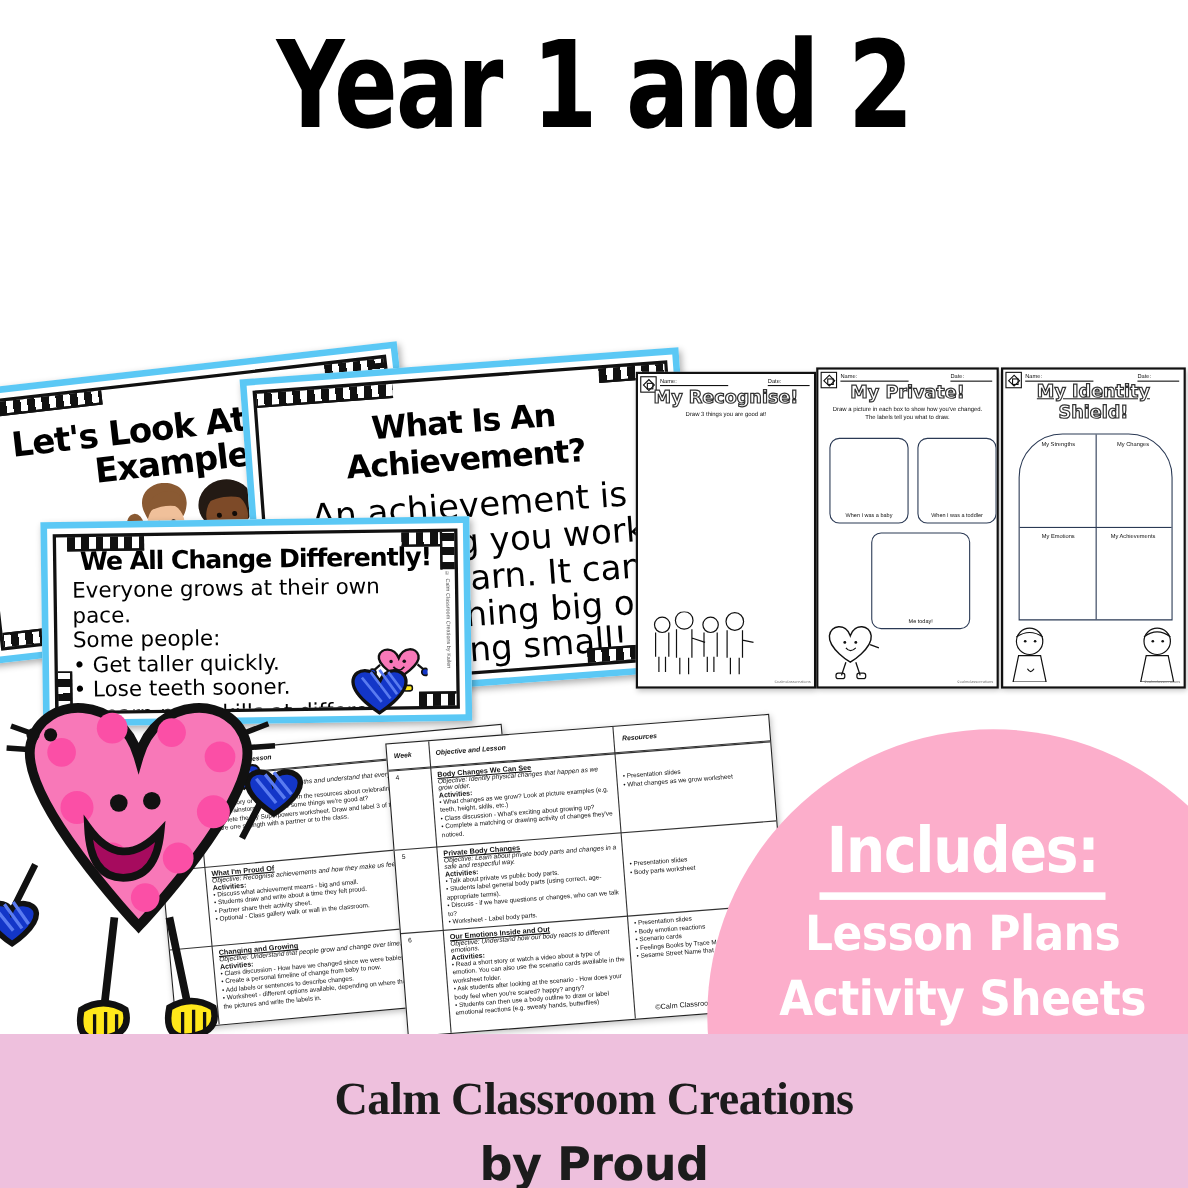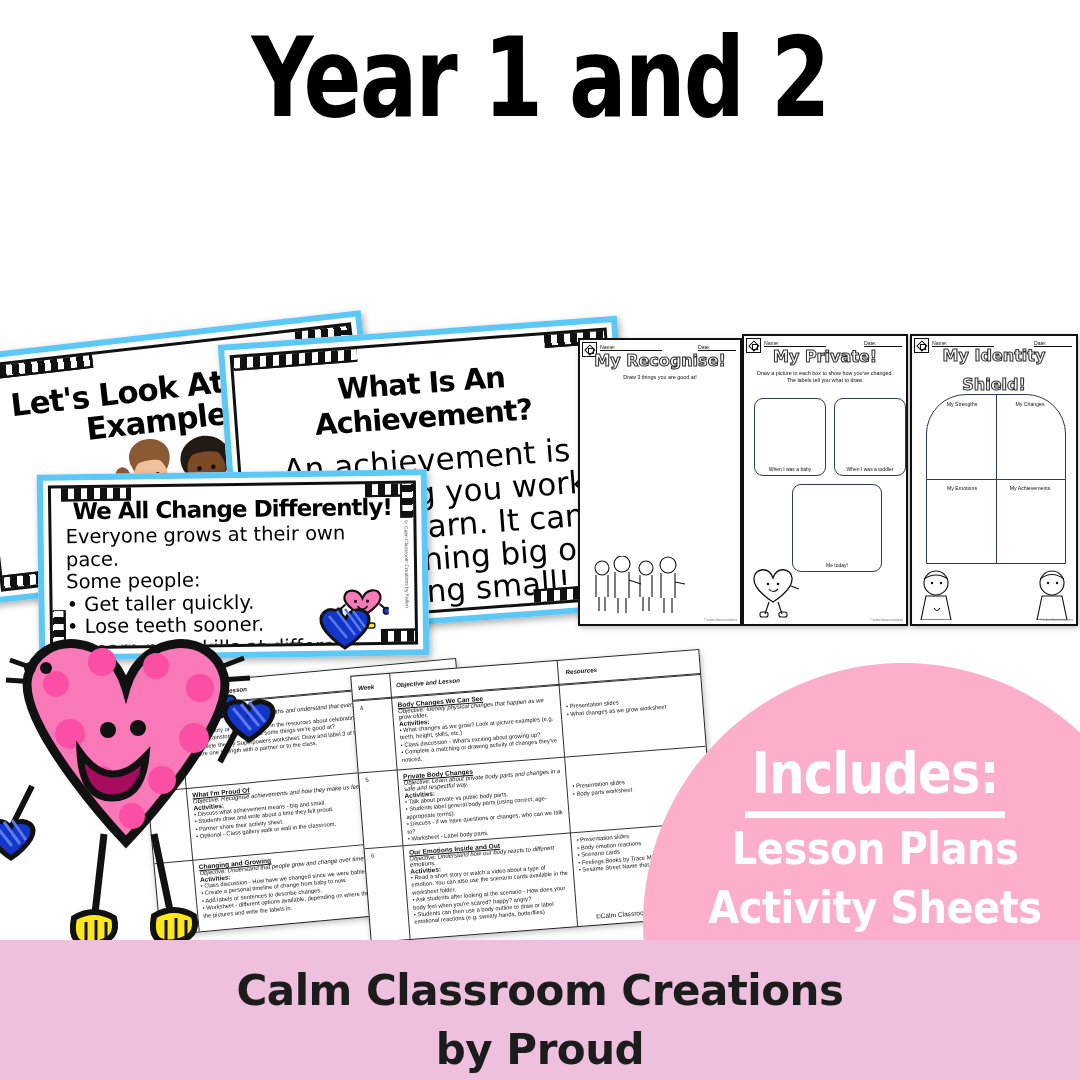--- a/index.html
+++ b/index.html
@@ -38,21 +38,21 @@
   
   .pink-band-bottom {
     position:absolute; left:0; top:940px; width:1080px; height:140px;
     background:#eec0dd; z-index:30;
   }
   .brand {
     color:#1c1c1c; font-family:"DejaVu Sans", sans-serif;
     font-weight:bold; font-size:42px; text-align:center;
     letter-spacing:-0.5px;
   }
-  .brand.l1 { margin-top:26px; }
+  .brand.l1 { margin-top:36px;font-family:Liberation Serif, serif; }
   .brand.l2 { margin-top:10px; }
 
   
   .includes-circle {
     position:absolute; left:643px; top:663px;
     width:520px; height:520px; border-radius:50%;
     background:#fcaecb; z-index:20;
   }
   .includes-inner {
     position:absolute; left:660px; top:745px; width:430px;
@@ -366,22 +366,22 @@
     </svg>
     <div class="sheet-credit">©calmclasscreations</div>
   </div>
 
   <div class="sheet" id="sheet3">
     <div class="sheet-corner"></div>
     <div class="sheet-namerow">
       <span class="sheet-nm">Name:</span>
       <span class="sheet-dt">Date:</span>
     </div>
-    <div class="sheet-title" style="top:12px;">My Identity</div>
-    <div class="sheet-title" style="top:41px;">Shield!</div>
+    <div class="sheet-title" style="top:12px;text-decoration:underline;">My Identity</div>
+    <div class="sheet-title" style="top:31px;">Shield!</div>
     <div class="shield" style="left:14px;top:58px;width:140px;height:170px;">
       <div style="position:absolute;left:50%;top:0;bottom:0;border-left:1px solid #2b3a55;"></div>
       <div style="position:absolute;left:0;right:0;top:50%;border-top:1px solid #2b3a55;"></div>
       <div class="shield-cell-label" style="left:2px;top:6px;width:66px;">My Strengths</div>
       <div class="shield-cell-label" style="right:2px;top:6px;width:66px;">My Changes</div>
       <div class="shield-cell-label" style="left:2px;top:90px;width:66px;">My Emotions</div>
       <div class="shield-cell-label" style="right:2px;top:90px;width:66px;">My Achievements</div>
     </div>
     <svg style="position:absolute;left:4px;bottom:4px;" width="42" height="50" viewBox="0 0 42 50">
       <g fill="#fff" stroke="#111" stroke-width="1.1">

